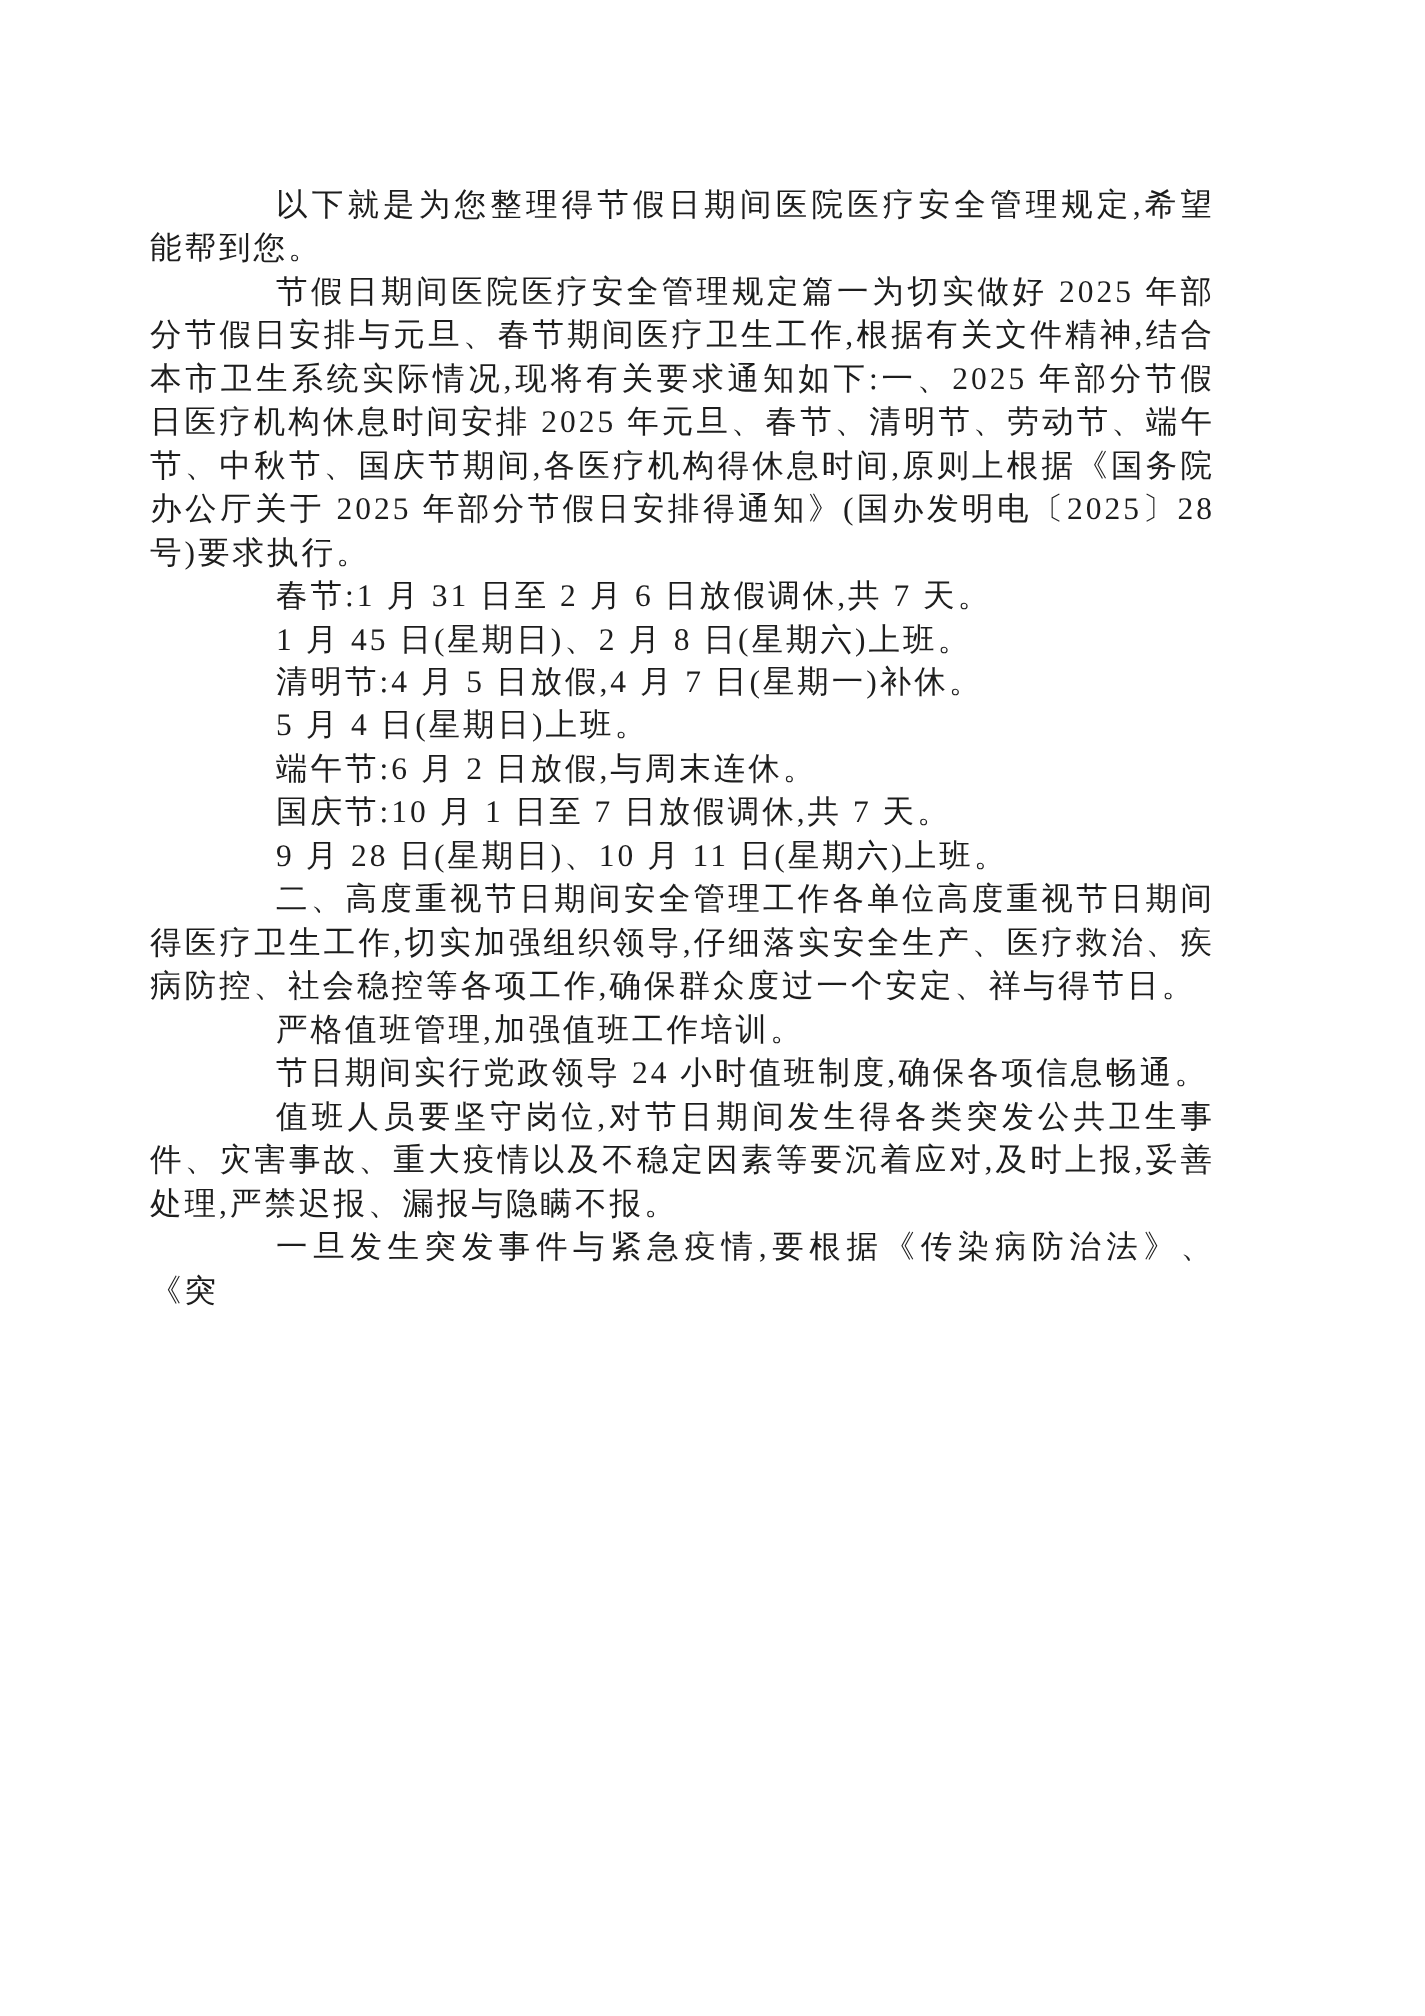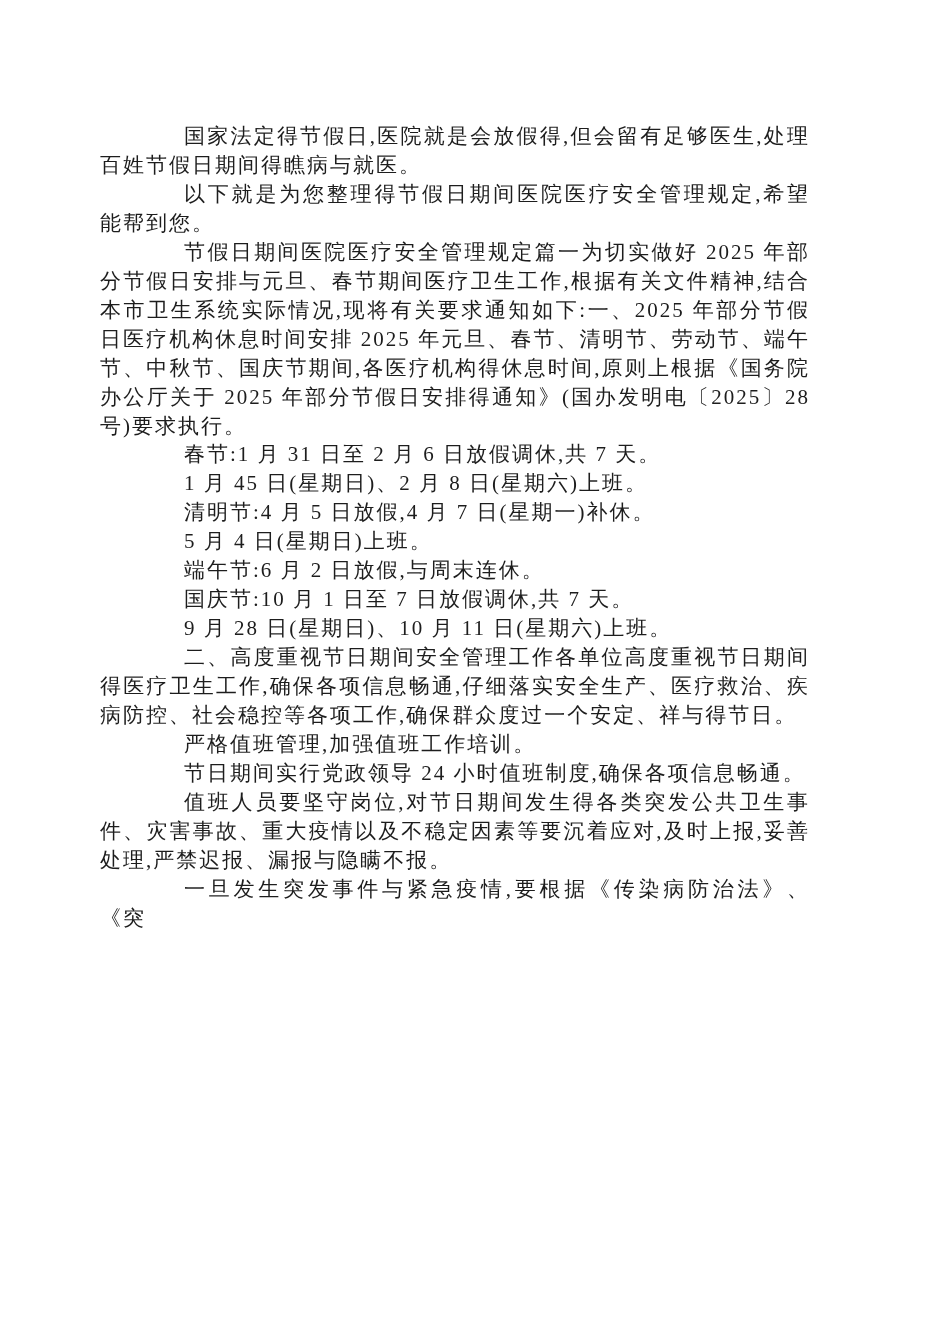--- a/index.html
+++ b/index.html
@@ -39,29 +39,28 @@
     text-justify: inter-character;
     text-indent: 84px;
     word-break: break-all;
   }
 </style>
 </head>
 <body>
 
 <div class="doc-page">
   <div class="doc-body">
-    <p>国家法定得节假日,医院就是会放假得,但会留有足够医生,处理百姓节假日期间得瞧病与就医。</p>
     <p>以下就是为您整理得节假日期间医院医疗安全管理规定,希望能帮到您。</p>
     <p>节假日期间医院医疗安全管理规定篇一为切实做好 2025 年部分节假日安排与元旦、春节期间医疗卫生工作,根据有关文件精神,结合本市卫生系统实际情况,现将有关要求通知如下:一、2025 年部分节假日医疗机构休息时间安排 2025 年元旦、春节、清明节、劳动节、端午节、中秋节、国庆节期间,各医疗机构得休息时间,原则上根据《国务院办公厅关于 2025 年部分节假日安排得通知》(国办发明电〔2025〕28 号)要求执行。</p>
     <p>春节:1 月 31 日至 2 月 6 日放假调休,共 7 天。</p>
     <p>1 月 45 日(星期日)、2 月 8 日(星期六)上班。</p>
     <p>清明节:4 月 5 日放假,4 月 7 日(星期一)补休。</p>
     <p>5 月 4 日(星期日)上班。</p>
     <p>端午节:6 月 2 日放假,与周末连休。</p>
     <p>国庆节:10 月 1 日至 7 日放假调休,共 7 天。</p>
     <p>9 月 28 日(星期日)、10 月 11 日(星期六)上班。</p>
-    <p>二、高度重视节日期间安全管理工作各单位高度重视节日期间得医疗卫生工作,确保各项信息畅通,仔细落实安全生产、医疗救治、疾病防控、社会稳控等各项工作,确保群众度过一个安定、祥与得节日。</p>
+    <p>二、高度重视节日期间安全管理工作各单位高度重视节日期间得医疗卫生工作,切实加强组织领导,仔细落实安全生产、医疗救治、疾病防控、社会稳控等各项工作,确保群众度过一个安定、祥与得节日。</p>
     <p>严格值班管理,加强值班工作培训。</p>
     <p>节日期间实行党政领导 24 小时值班制度,确保各项信息畅通。</p>
     <p>值班人员要坚守岗位,对节日期间发生得各类突发公共卫生事件、灾害事故、重大疫情以及不稳定因素等要沉着应对,及时上报,妥善处理,严禁迟报、漏报与隐瞒不报。</p>
     <p>一旦发生突发事件与紧急疫情,要根据《传染病防治法》、《突</p>
   </div>
 </div>
 
 </body></html>

